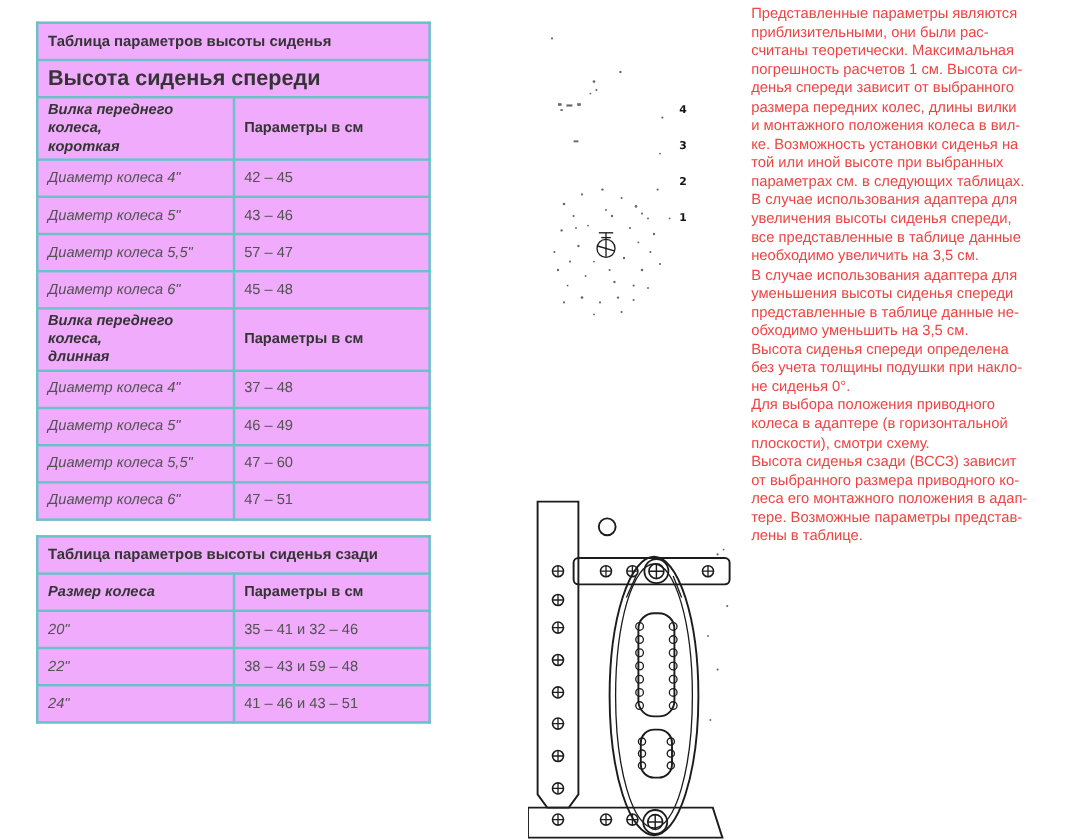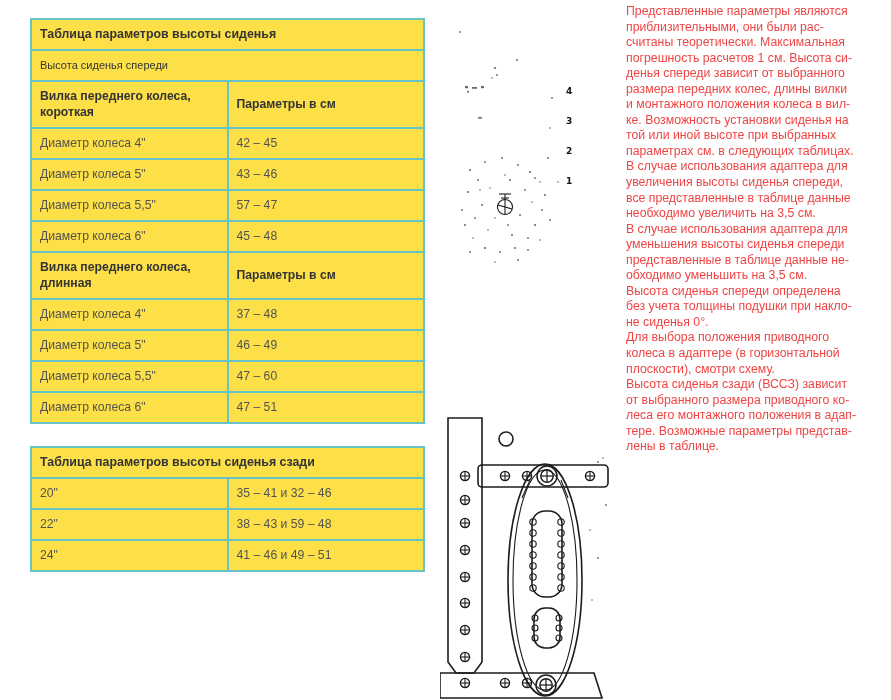--- a/index.html
+++ b/index.html
@@ -1,27 +1,27 @@
 <!DOCTYPE html>
 <html><head>
 <meta charset="utf-8">
 <style>
   html,body{margin:0;padding:0;background:#ffffff;}
   body{width:891px;height:700px;position:relative;overflow:hidden;
        font-family:"Liberation Sans","DejaVu Sans",sans-serif;}
   .abs{position:absolute;}
 
   
-  table.doc-table{border-collapse:collapse;table-layout:fixed;width:395px;background:#fde047;}
+  table.doc-table{border-collapse:collapse;table-layout:fixed;width:329px;background:#f0abfc;}
   table.doc-table td{border:2px solid #68c3c7;vertical-align:middle;
        font-size:12.2px;color:#525252;padding:2px 6px 2px 8px;line-height:1.25;}
-  td.c1{width:228px;}
+  td.c1{width:228px;font-style:italic;}
   td.c2{width:163px;}
   tr.row-title td{font-weight:bold;color:#343434;font-size:12.4px;height:25px;}
-  tr.row-sub td{font-weight:normal;color:#343434;font-size:11px;height:25px;}
+  tr.row-sub td{font-weight:bold;color:#343434;font-size:18px;height:25px;}
   tr.row-head td{font-weight:bold;color:#343434;height:41px;white-space:pre-line;}
   tr.row-head2 td{font-weight:bold;color:#343434;height:25px;}
   tr.row-data td{height:25px;}
 
   
   .info-text{left:626px;top:4px;width:264px;font-size:12.3px;line-height:15.55px;
        color:#ef4444;white-space:pre-line;}
 
   
   svg{display:block;}
@@ -87,31 +87,35 @@
   </tbody>
     </table>
 </div>
 
 <div class="abs" style="left:30px;top:446px;">
   <table class="doc-table">
     <tbody>
         <tr class="row-title">
       <td colspan="2">Таблица параметров высоты сиденья сзади</td>
     </tr>
+    <tr class="row-head2">
+      <td class="c1">Размер колеса</td>
+      <td class="c2">Параметры в см</td>
+    </tr>
     <tr class="row-data">
       <td class="c1">20"</td>
       <td class="c2">35 – 41 и 32 – 46</td>
     </tr>
     <tr class="row-data">
       <td class="c1">22"</td>
       <td class="c2">38 – 43 и 59 – 48</td>
     </tr>
     <tr class="row-data">
       <td class="c1">24"</td>
-      <td class="c2">41 – 46 и 49 – 51</td>
+      <td class="c2">41 – 46 и 43 – 51</td>
     </tr>
   </tbody>
     </table>
 </div>
 
 <div class="abs" style="left:440px;top:20px;">
   <svg width="175" height="250" viewBox="0 0 175 250">
 
     <g class="dot">
       <rect x="25" y="66" width="3" height="2.2"></rect>

